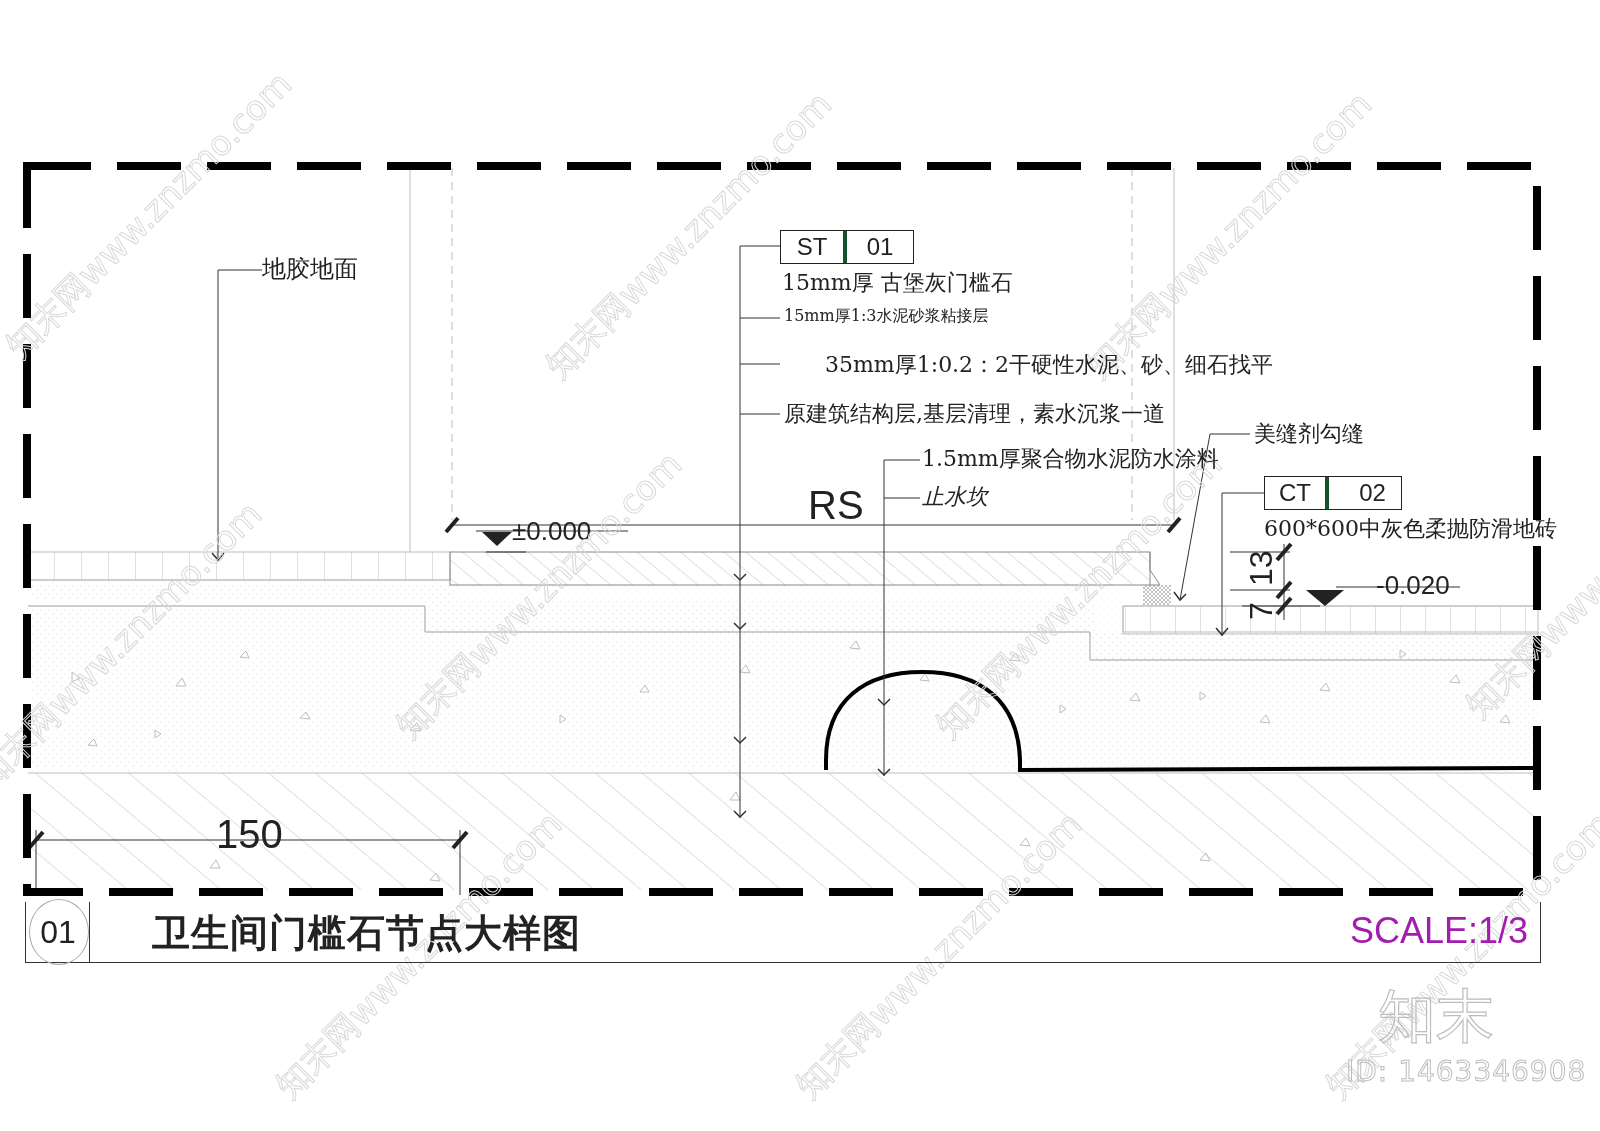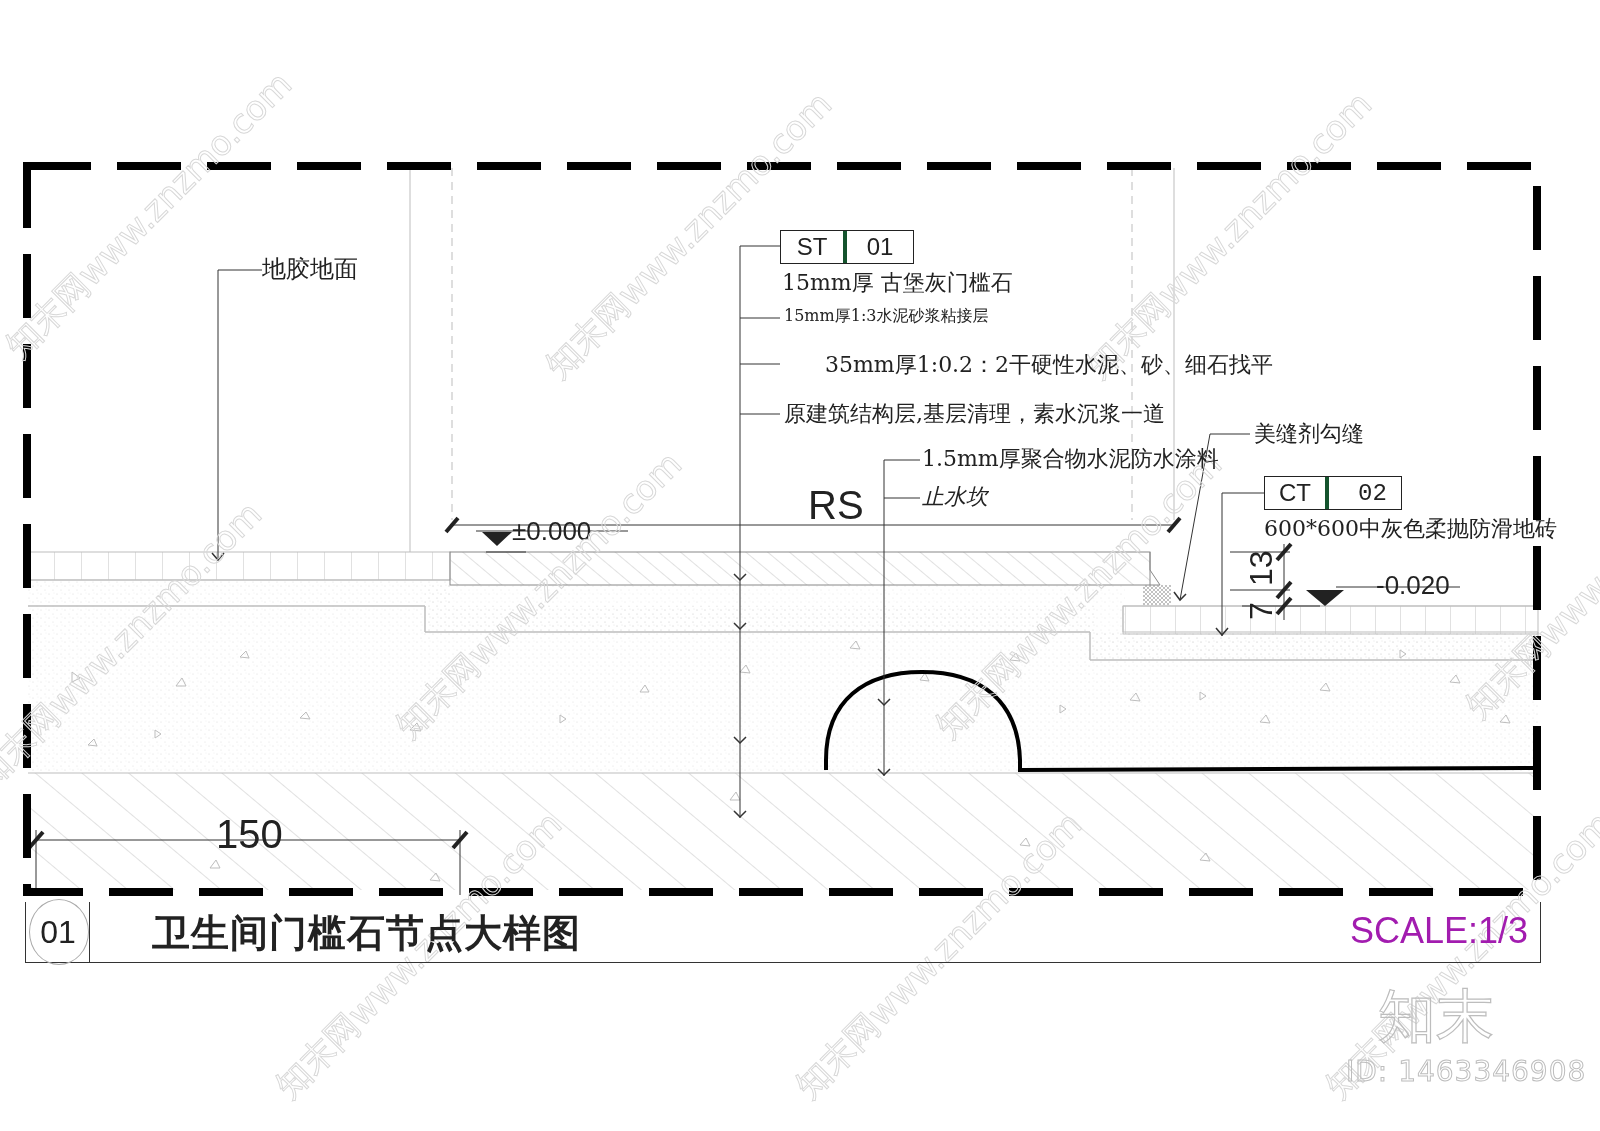--- a/index.html
+++ b/index.html
@@ -188,21 +188,21 @@
 <div class="ann" style="left:784px;top:354px;font-size:22px;margin-left:41px;">35mm厚1:0.2：2干硬性水泥、砂、细石找平</div>
 <div class="ann" style="left:784px;top:403px;font-size:22px;">原建筑结构层,基层清理，素水沉浆一道</div>
 
 <div class="ann" style="left:922px;top:448px;font-size:22px;">1.5mm厚聚合物水泥防水涂料</div>
 <div class="ann" style="left:922px;top:486px;font-size:22px;font-style:italic;">止水坎</div>
 
 <div class="ann" style="left:1254px;top:423px;font-size:22px;">美缝剂勾缝</div>
 
 <div class="tag-box" style="left:1264px;top:476px;width:136px;gap:15px;">
   <span class="tcode" style="width:60px;">CT</span>
-  <span style="flex:1;font-family:Liberation Mono, monospace;">02</span>
+  <span style="flex:1;">02</span>
 </div>
 <div class="ann" style="left:1264px;top:518px;font-size:22px;">600*600中灰色柔抛防滑地砖</div>
 
 <div class="title-bar"></div>
 <div class="circle-num">
     <span style="position:relative;">01</span>
   </div>
 <div class="title-text">卫生间门槛石节点大样图</div>
 <div class="scale-text">SCALE:1/3</div>
 

